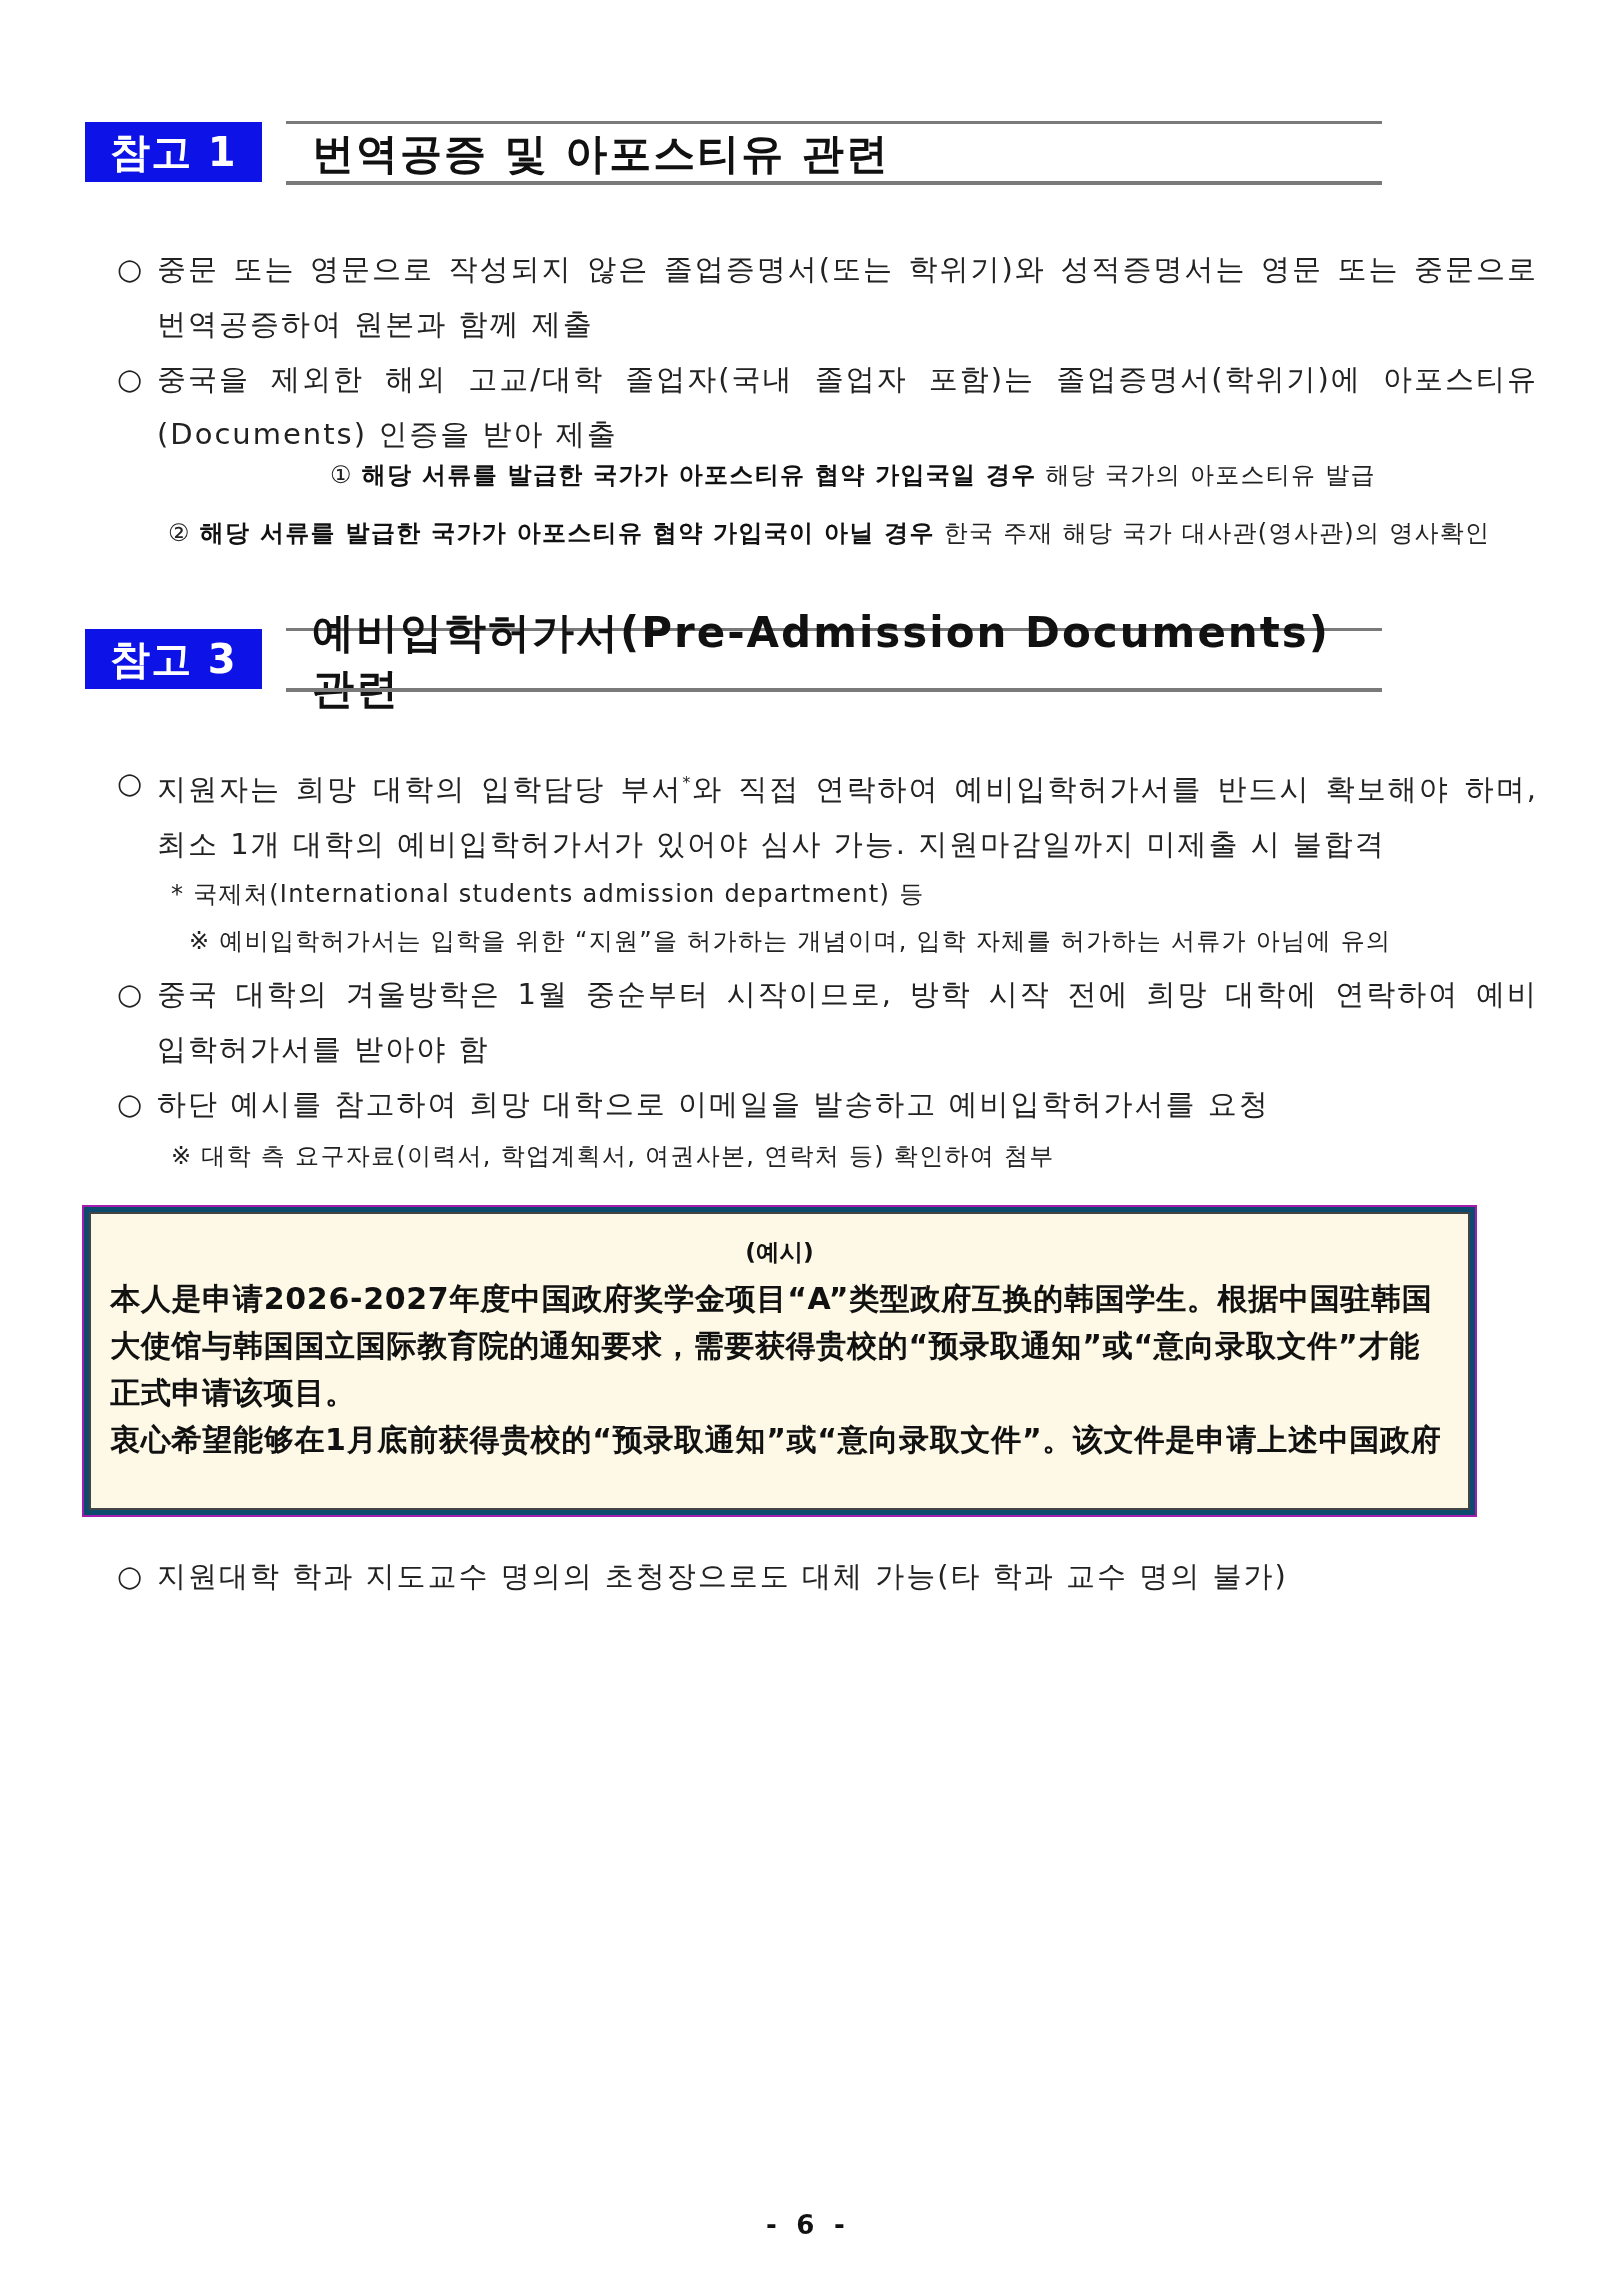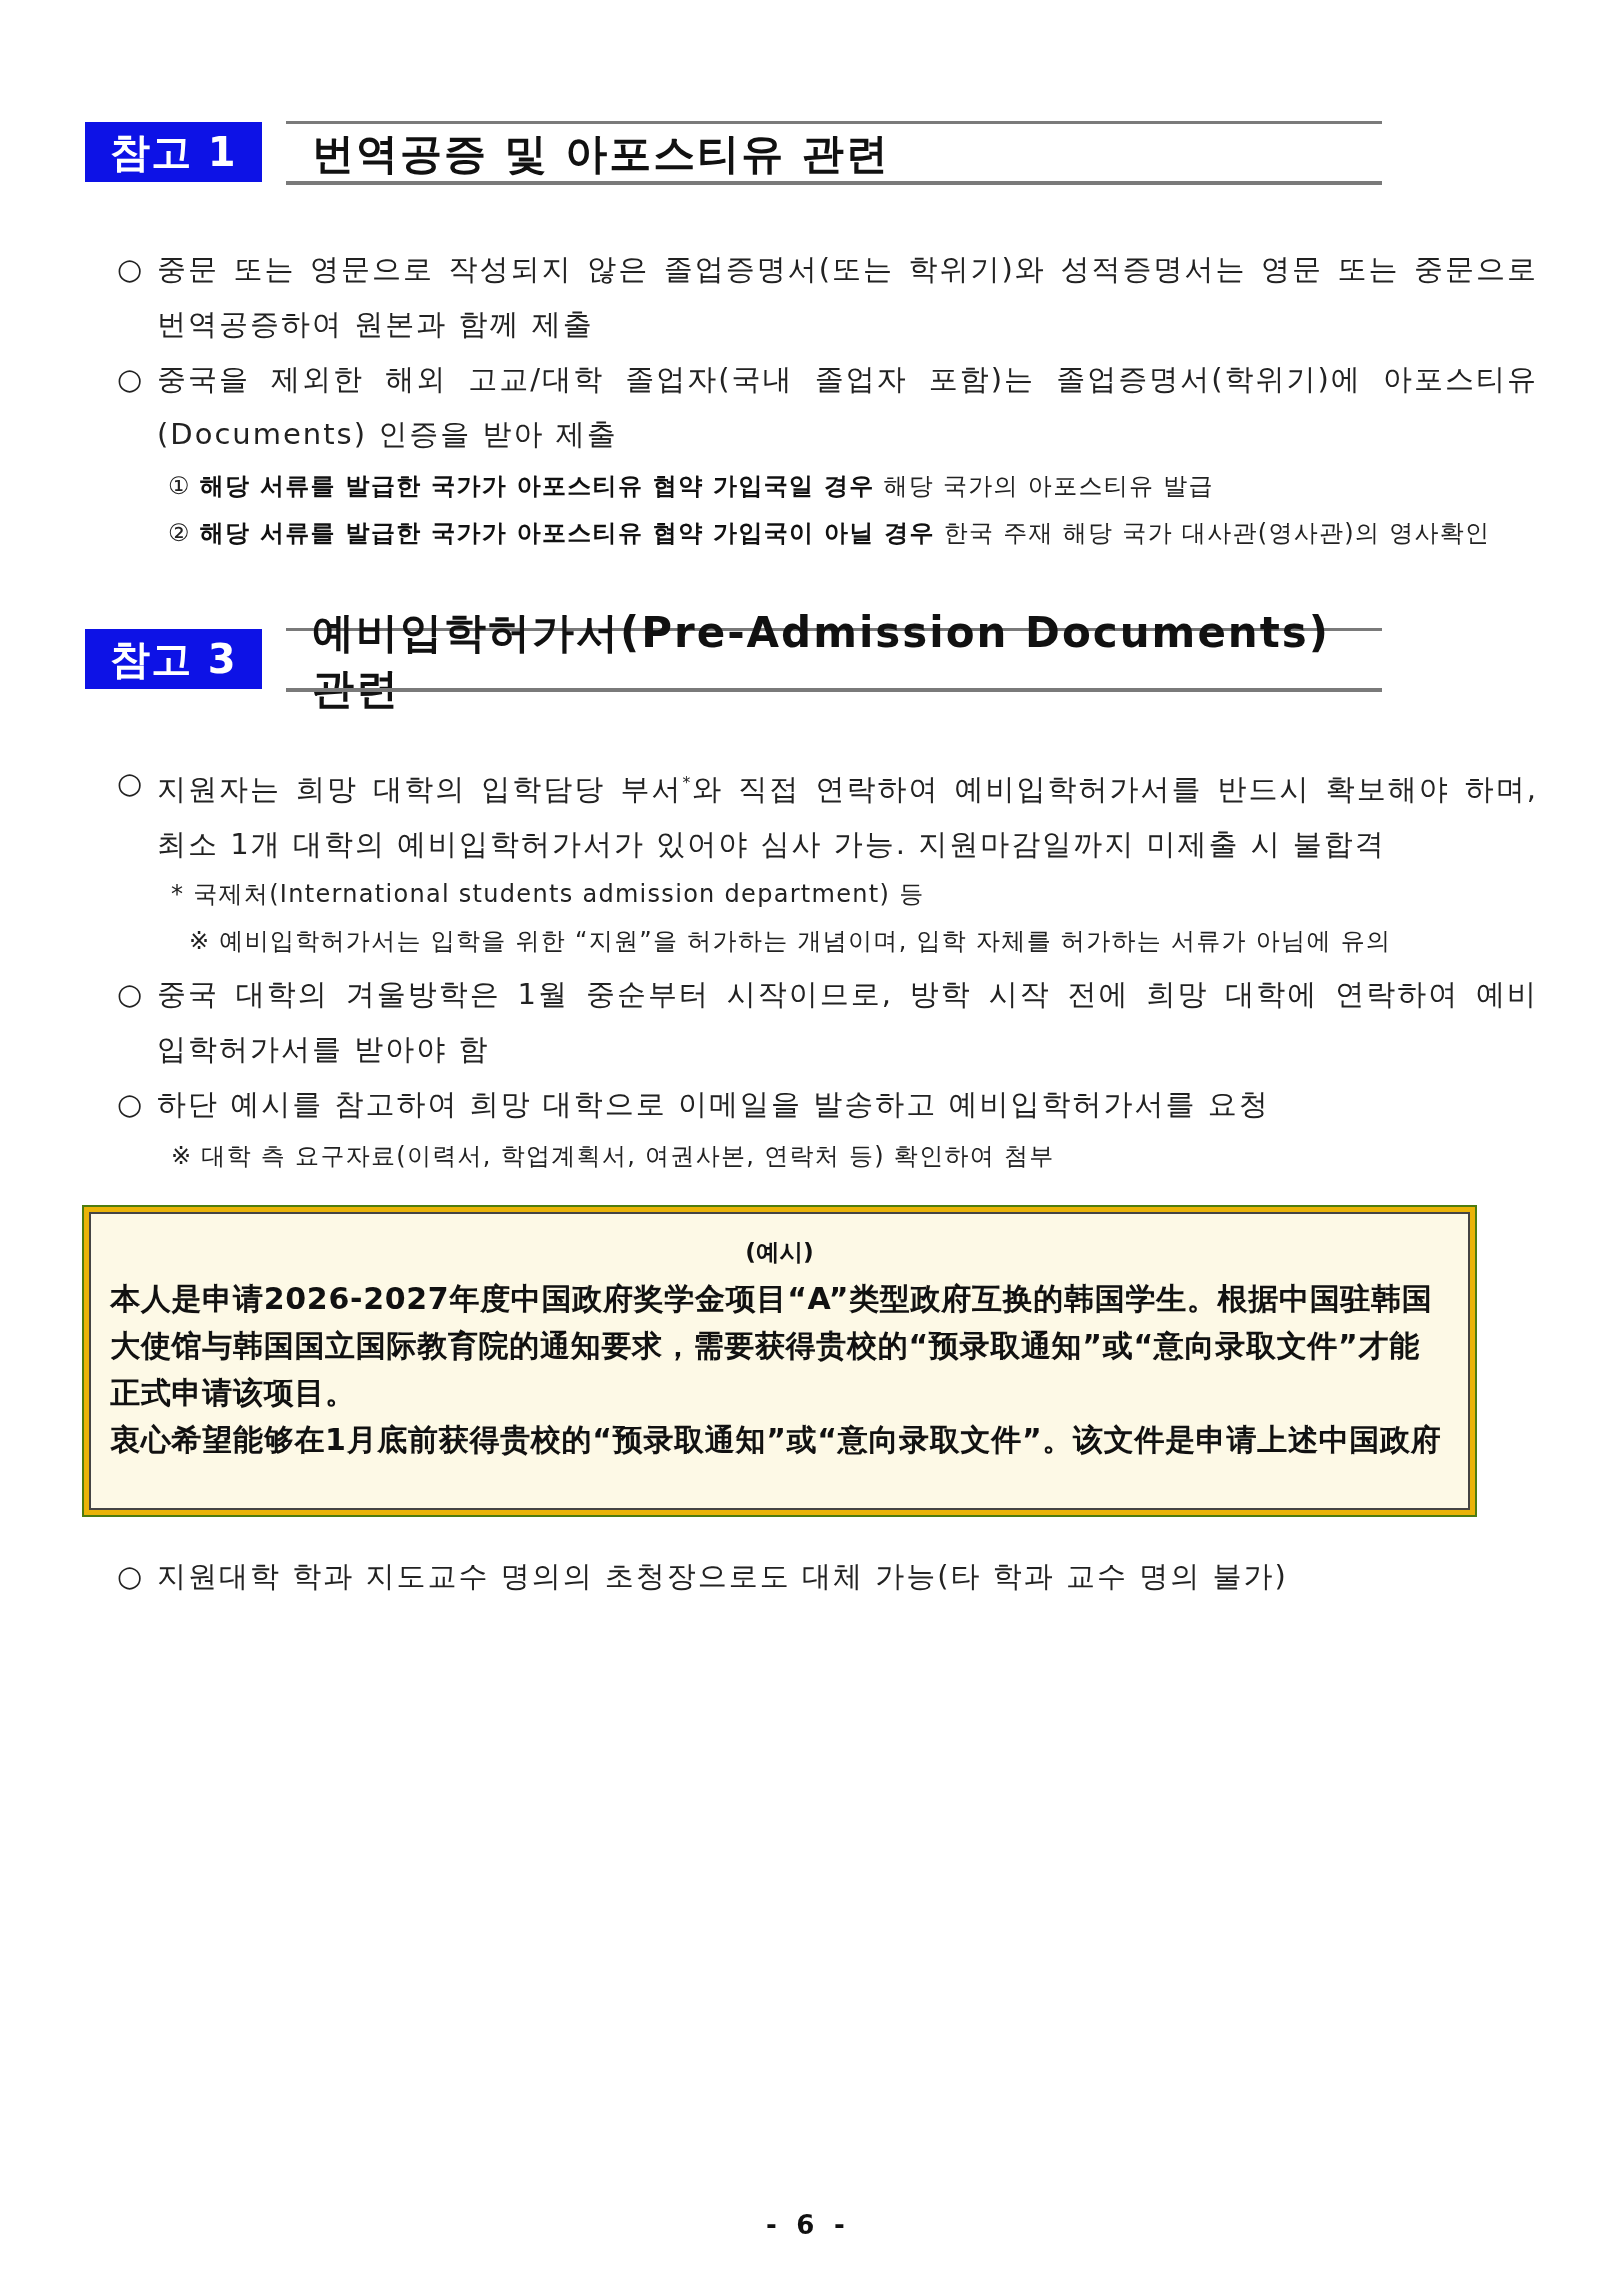--- a/index.html
+++ b/index.html
@@ -26,21 +26,21 @@
   .para .text { margin-left: 40px; text-align: justify; text-align-last: left; }
   .para .text .l { display: block; }
   .para.just .text .l.j { text-align: justify; text-align-last: justify; }
   .sub { position: absolute; left: 168px; right: 78px; font-size: 24px; line-height: 46px; color: #222; letter-spacing: 1.3px; white-space: nowrap; }
   .sub b { font-weight: bold; color: #111; }
   .note { position: absolute; left: 171px; font-size: 24px; line-height: 46px; color: #222; letter-spacing: 1.3px; white-space: nowrap; }
   .u { text-underline-offset: 5.2px; }
   sup { font-size: 15.6px; }
   .example-box {
     position: absolute; left: 82px; top: 1205px; width: 1395px; height: 312px;
-    border: 2px solid #4d7c0f; padding: 4.6px; box-sizing: border-box; background: #eab308;
+    border: 2px solid #a21caf; padding: 4.6px; box-sizing: border-box; background: #0c4a6e;
   }
   .example-box .inner {
     width: 100%; height: 100%; border: 2px solid #444; background: #fdf9e6; box-sizing: border-box;
     padding: 19.6px 19.6px 0 19.6px;
   }
   .example-box .label { text-align: center; font-weight: bold; font-size: 23.5px; line-height: 39px; margin-bottom: 2.6px; color:#111; }
   .example-box .zh { font-weight: bold; font-size: 30px; line-height: 47px; color: #111; letter-spacing: 0.7px; }
   .page-num { position: absolute; left: 0; right: 0; top: 2210px; text-align: center; font-size: 26px; font-weight: bold; letter-spacing: 5.2px; }
 </style>
 </head>
@@ -62,21 +62,21 @@
 </div>
 
 <div class="para just" style="top:352px;">
   <span class="bullet">○</span>
   <div class="text">
     <span class="l j">중국을 제외한 해외 고교/대학 졸업자(국내 졸업자 포함)는 졸업증명서(학위기)에 아포스티유</span>
     <span class="l">(Documents) 인증을 받아 제출</span>
   </div>
 </div>
 
-<div class="sub" style="top:463px;">
+<div class="sub" style="top:452px;text-align:center;">
   <span>①</span>
   <b>해당 서류를 발급한 국가가 아포스티유 협약 가입국일 경우</b><span> 해당 국가의 아포스티유 발급</span>
 </div>
 <div class="sub" style="top:510px;">
   <span>②</span>
   <b>해당 서류를 발급한 국가가 아포스티유 협약 가입국이 아닐 경우</b><span> 한국 주재 해당 국가 대사관(영사관)의 영사확인</span>
 </div>
 
 <div class="heading" style="top:624px;">
   <div class="badge">참고 3</div>

